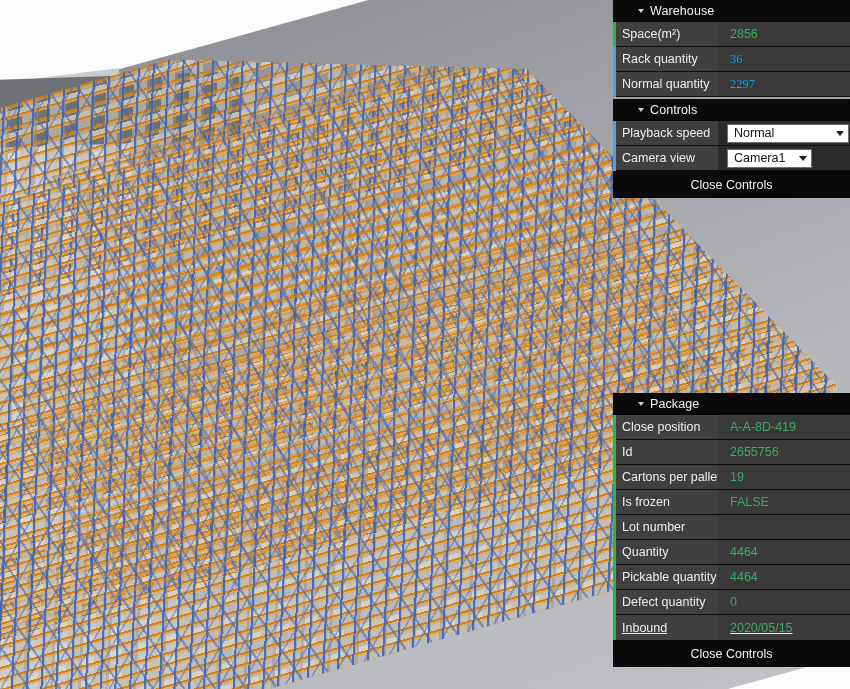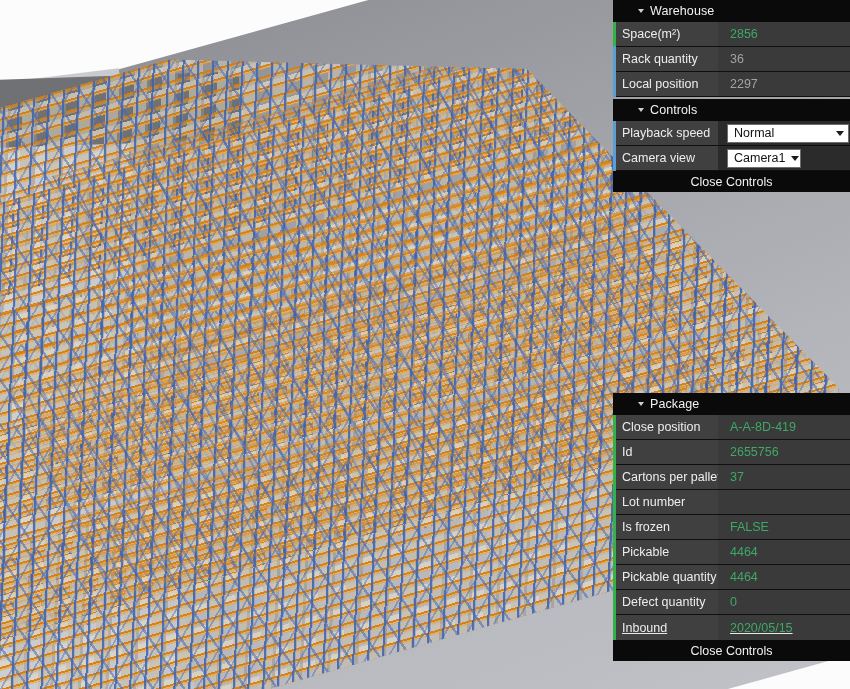--- a/index.html
+++ b/index.html
@@ -217,21 +217,21 @@
     background: #3a3a3a;
     display: flex;
     align-items: center;
     padding-left: 12px;
     font-size: 12.5px;
     white-space: nowrap;
     overflow: hidden;
   }
 
   .val.green { color: #3ea866; }
-  .val.blue  { color: #a3a3a3; }
+  .val.blue  { color: #0ea5e9; font-family: Liberation Serif, serif; }
   .val.plain { color: #cfcfcf; }
 
   
   .row.control .val {
     background: #2b2b2b;
     padding-left: 9px;
   }
 
   .dd {
     height: 19px;
@@ -240,34 +240,34 @@
     border: 1px solid #6d6d6d;
     font-family: "Liberation Sans", sans-serif;
     font-size: 12.5px;
     display: flex;
     align-items: center;
     justify-content: space-between;
     padding: 0 4px 0 6px;
     cursor: pointer;
   }
   .dd.wide   { width: 122px; }
-  .dd.narrow { width: 74px; }
+  .dd.narrow { width: 85px; }
 
   .dd .chev {
     display: inline-block;
     width: 0; height: 0;
     border-left: 4px solid transparent;
     border-right: 4px solid transparent;
     border-top: 5px solid #1b1b1b;
     margin-left: 6px;
     flex: 0 0 auto;
   }
 
   .close-bar {
-    height: 21px;
+    height: 27px;
     background: #0a0a0a;
     color: #f0f0f0;
     display: flex;
     align-items: center;
     justify-content: center;
     font-size: 12.5px;
     cursor: pointer;
   }
 </style>
 </head>
@@ -346,21 +346,21 @@
 
       <div class="row">
         <div class="lbl">Space(m²)</div>
         <div class="val green">2856</div>
       </div>
       <div class="row">
         <div class="lbl">Rack quantity</div>
         <div class="val blue">36</div>
       </div>
       <div class="row">
-        <div class="lbl">Local position</div>
+        <div class="lbl">Normal quantity</div>
         <div class="val blue">2297</div>
       </div>
     </div>
   </div>
 
   <div class="panel" style="top:99px;">
     <div class="panel-header">
       <span class="caret"></span>
       <span>Controls</span>
     </div>
@@ -401,32 +401,32 @@
       <div class="row">
         <div class="lbl">Close position</div>
         <div class="val green">A-A-8D-419</div>
       </div>
       <div class="row">
         <div class="lbl">Id</div>
         <div class="val green">2655756</div>
       </div>
       <div class="row">
         <div class="lbl">Cartons per pallet</div>
-        <div class="val green">37</div>
+        <div class="val green">19</div>
+      </div>
+      <div class="row">
+        <div class="lbl">Is frozen</div>
+        <div class="val green">FALSE</div>
       </div>
       <div class="row">
         <div class="lbl">Lot number</div>
         <div class="val plain"></div>
       </div>
       <div class="row">
-        <div class="lbl">Is frozen</div>
-        <div class="val green">FALSE</div>
-      </div>
-      <div class="row">
-        <div class="lbl">Pickable</div>
+        <div class="lbl">Quantity</div>
         <div class="val green">4464</div>
       </div>
       <div class="row">
         <div class="lbl">Pickable quantity</div>
         <div class="val green">4464</div>
       </div>
       <div class="row">
         <div class="lbl">Defect quantity</div>
         <div class="val green">0</div>
       </div>

